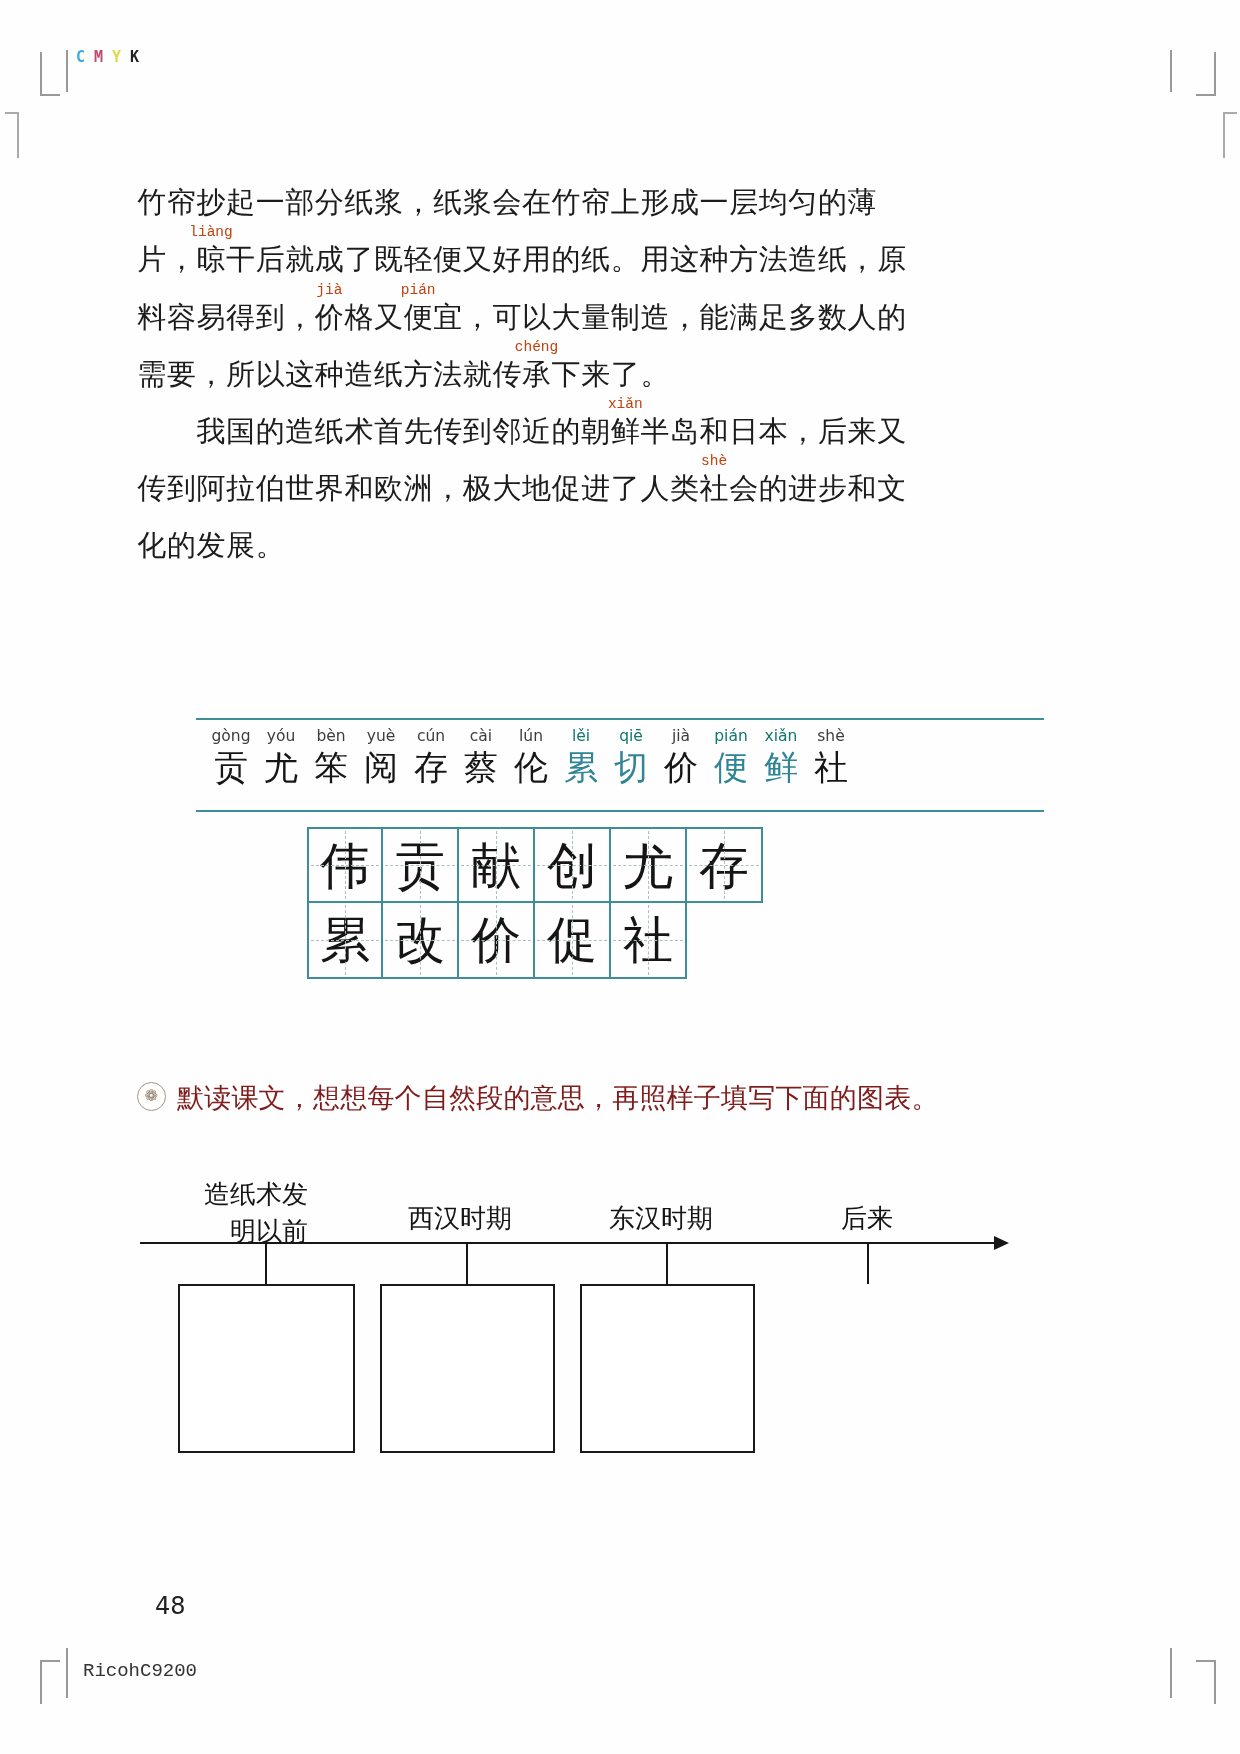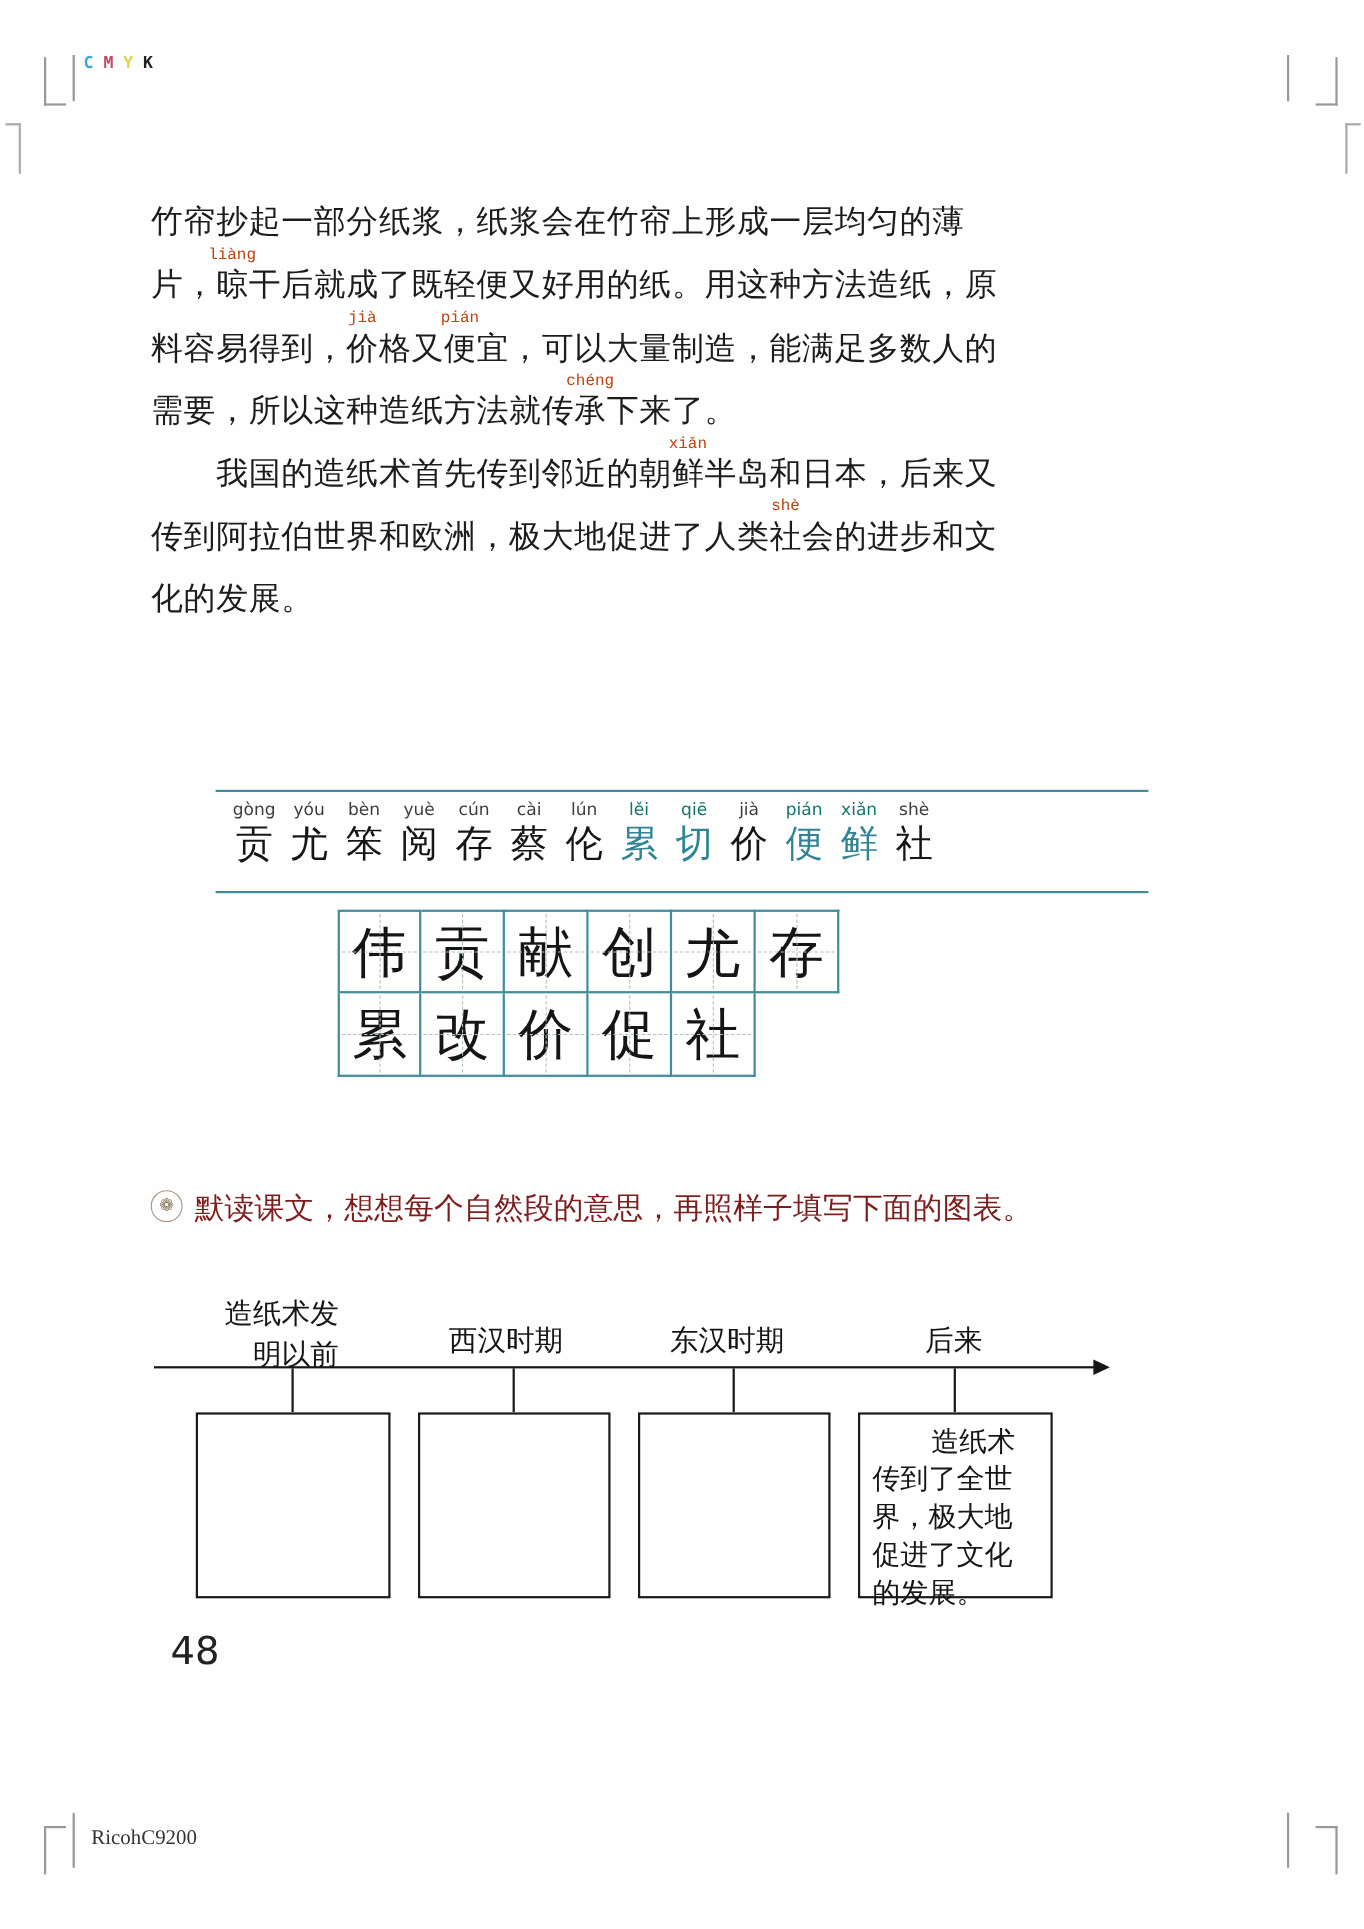--- a/index.html
+++ b/index.html
@@ -70,22 +70,22 @@
   .tl-arrow{position:absolute;left:994px;top:1236px;width:0;height:0;
             border-left:15px solid #161616;border-top:7px solid transparent;border-bottom:7px solid transparent;}
   .tl-stem{position:absolute;top:1244px;width:2px;height:40px;background:#161616;}
   .st1{left:265px;} .st2{left:466px;} .st3{left:666px;} .st4{left:867px;}
   .tl-box{position:absolute;top:1284px;height:169px;box-sizing:border-box;border:2px solid #1a1a1a;background:#fff;}
   .b1{left:178px;width:177px;} .b2{left:380px;width:175px;} .b3{left:580px;width:175px;} .b4{left:780px;width:177px;}
   .box-note{padding:8px 11px 0 11px;font-size:25.5px;line-height:34.2px;color:#151515;}
   .note-line:first-child{text-indent:2.1em;}
 
   
-  .page-num{position:absolute;left:155px;top:1482px;font-family:"DejaVu Sans",sans-serif;font-size:35px;color:#222;}
-  .footer{position:absolute;left:83px;top:1660px;font-family:Liberation Serif, serif;
+  .page-num{position:absolute;left:155px;top:1592px;font-family:"DejaVu Sans",sans-serif;font-size:24px;color:#222;}
+  .footer{position:absolute;left:83px;top:1660px;font-family:Liberation Mono, monospace;
           font-size:19px;color:#333;}
 </style>
 </head>
 <body>
 
 <div class="page">
 
   <div class="mark mk-tl-a"></div>
   <div class="mark mk-tl-b"></div>
   <div class="mark mk-tl-e"></div>
@@ -360,26 +360,17 @@
   <div class="tl-label tl-l4">后来</div>
   <div class="tl-axis"></div>
   <div class="tl-arrow"></div>
   <div class="tl-stem st1"></div>
   <div class="tl-stem st2"></div>
   <div class="tl-stem st3"></div>
   <div class="tl-stem st4"></div>
   <div class="tl-box b1"></div>
   <div class="tl-box b2"></div>
   <div class="tl-box b3"></div>
-  <div class="tl-box b4">
-    <div class="box-note">
-        <div class="note-line">造纸术</div>
-        <div class="note-line">传到了全世</div>
-        <div class="note-line">界，极大地</div>
-        <div class="note-line">促进了文化</div>
-        <div class="note-line">的发展。</div>
-      </div>
-  </div>
 
   <div class="page-num">48</div>
   <div class="footer">RicohC9200</div>
 
 </div>
 
 </body></html>

